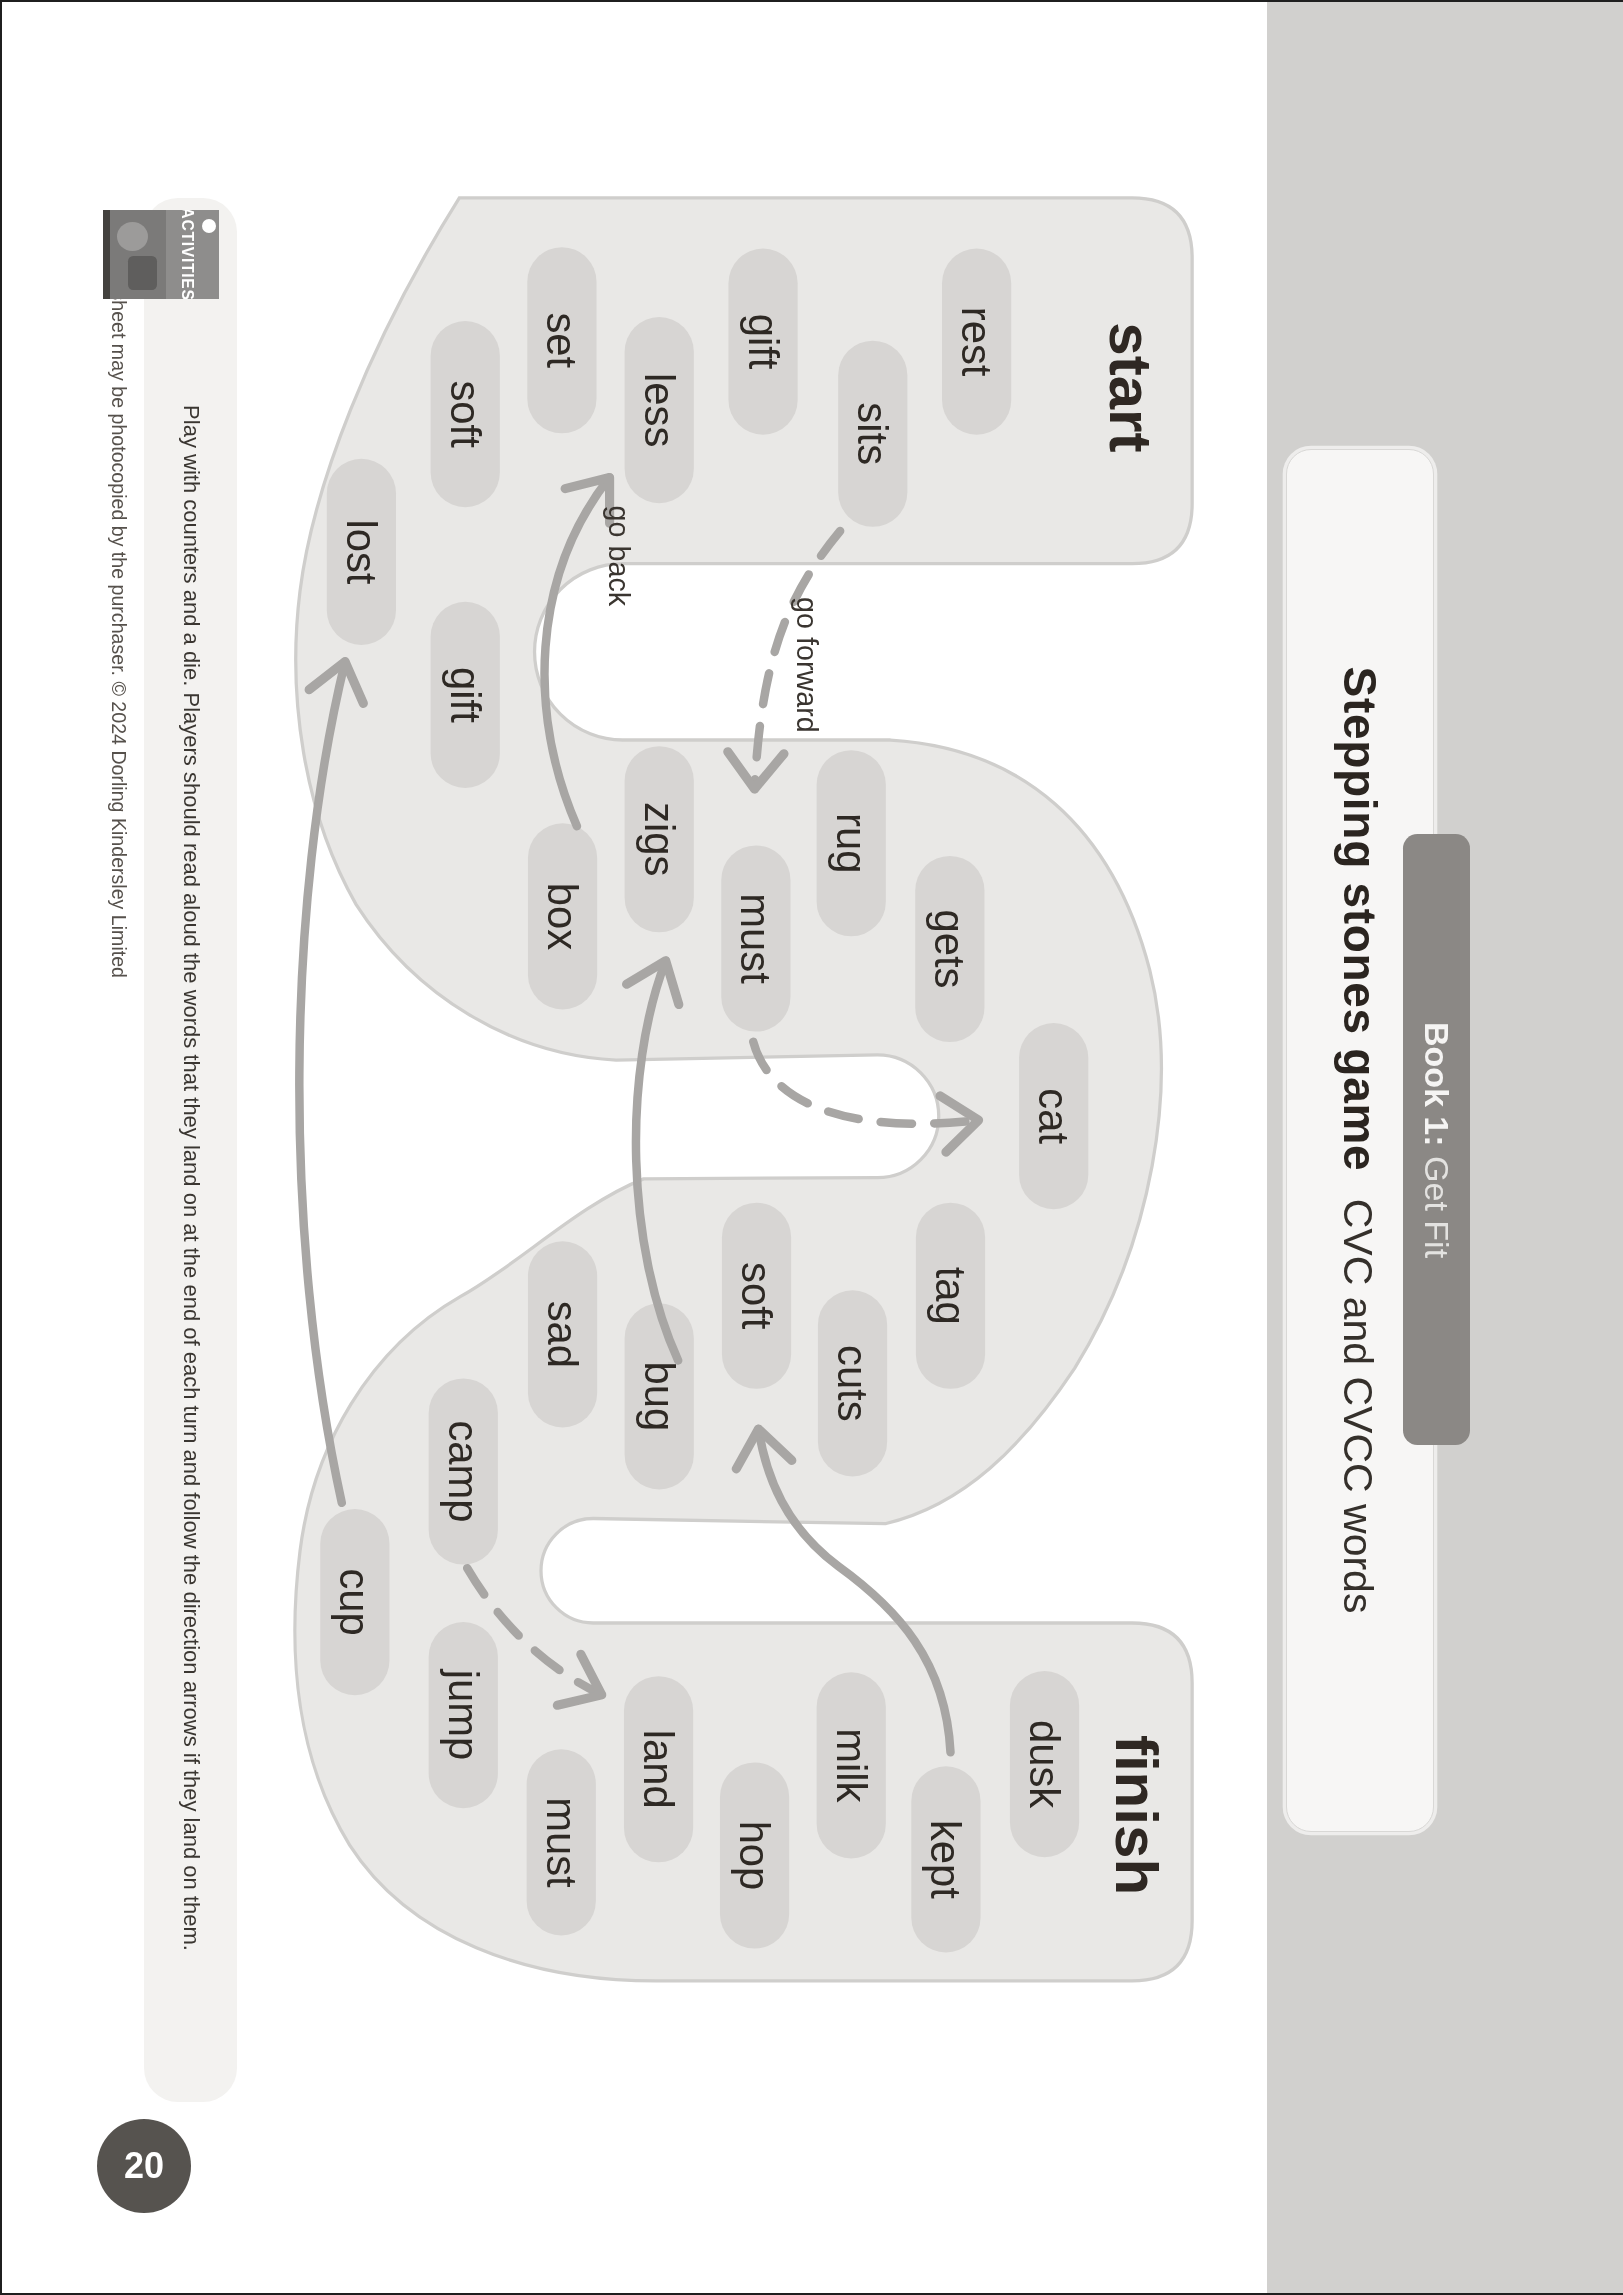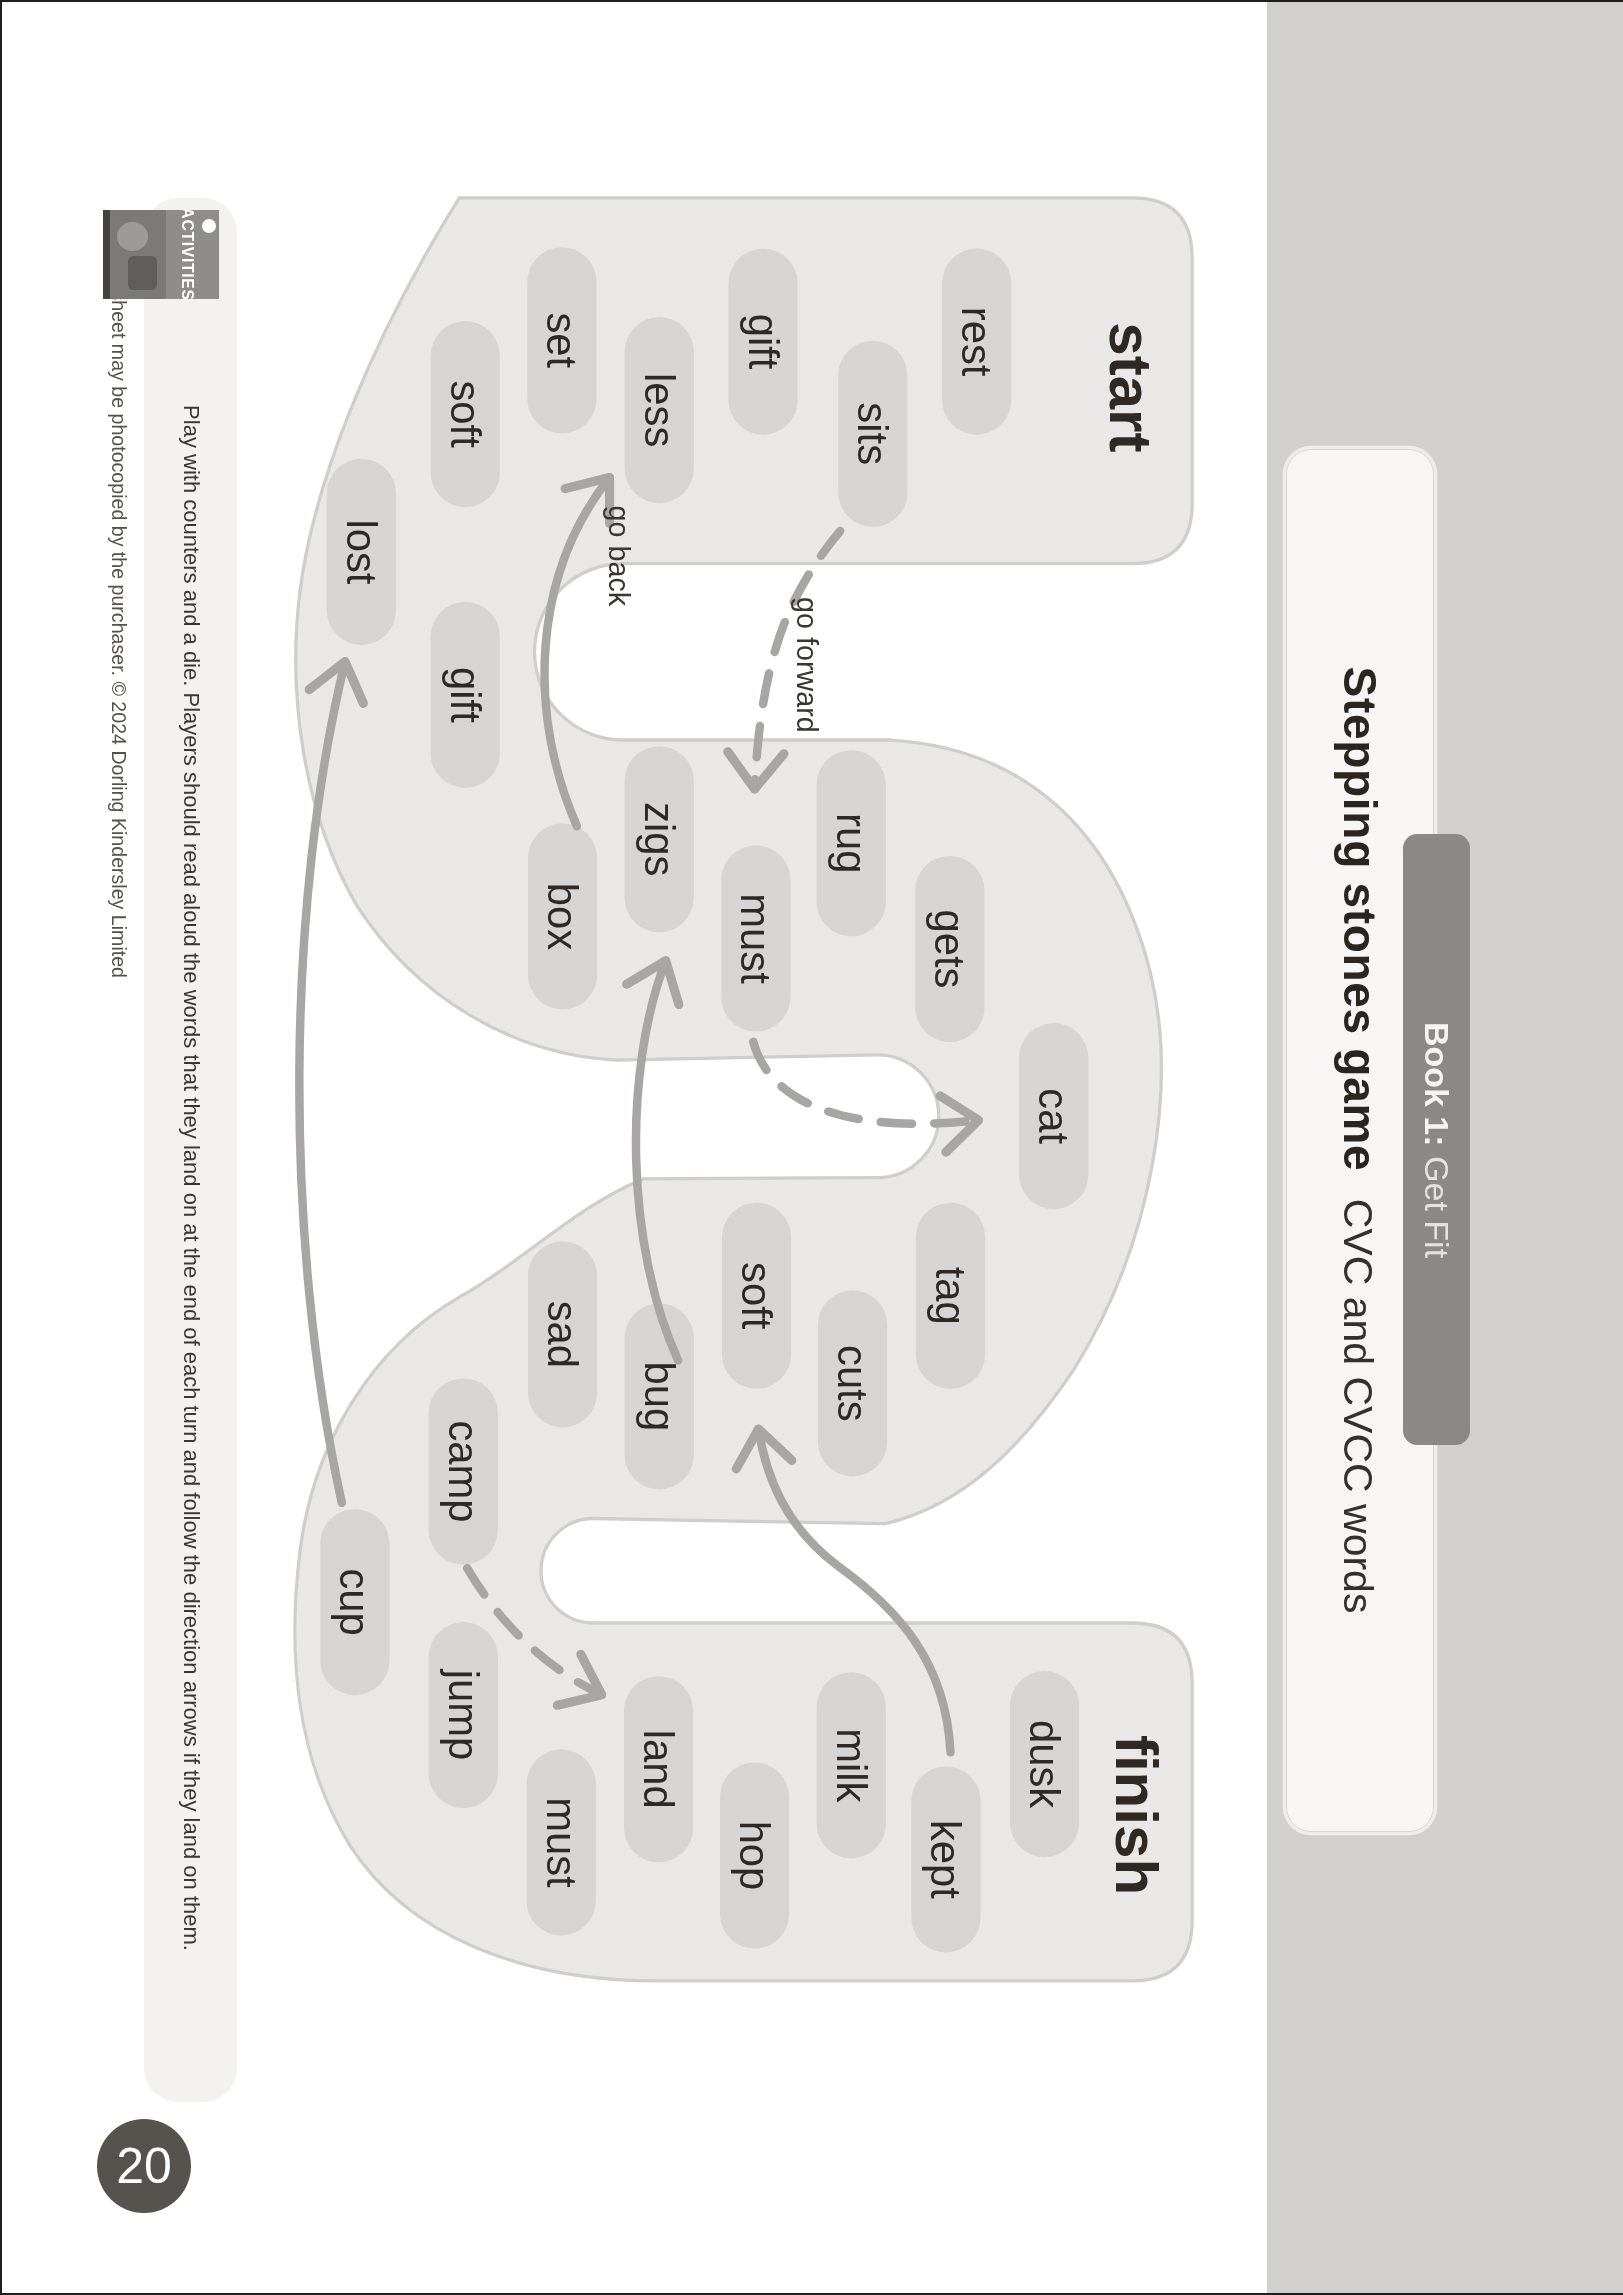--- a/index.html
+++ b/index.html
@@ -44,21 +44,21 @@
   .logo{ position:absolute; left:101px; top:208px; width:116px; height:89px; background:#8e8d8c; overflow:hidden; }
   .logo .spine{ position:absolute; left:0; top:0; width:6.5px; height:100%; background:#44423f; }
   .logo .photo{ position:absolute; left:6.5px; top:0; width:56px; height:100%; background:#7b7a79; }
   .logo .photo:before{ content:""; position:absolute; left:7.8px; top:11.8px; width:31px; height:29px; background:#9c9b9a; border-radius:50%; }
   .logo .photo:after{ content:""; position:absolute; left:18.3px; top:46px; width:29px; height:34px; background:#5f5e5d; border-radius:5.2px; }
   .logo .rot{ left:84px; top:44px; color:#ffffff; font-weight:bold; font-size:15.7px; letter-spacing:0.7px;}
   .logo .badge{ position:absolute; left:99px; top:9.1px; width:14.4px; height:14.4px; background:#ffffff; border-radius:50%; }
   
   .pagenum{
     position:absolute; left:95px; top:2117px; width:94px; height:94px; border-radius:50%;
-    background:var(--circle); color:#ffffff; font-weight:normal; font-size:50px;
+    background:var(--circle); color:#ffffff; font-weight:bold; font-size:36px;
     display:flex; align-items:center; justify-content:center;
   }
   svg{ position:absolute; left:0; top:0; }
   svg text{ font-family:"Liberation Sans", sans-serif; }
 </style>
 </head>
 <body>
 
 <div class="page">
 

